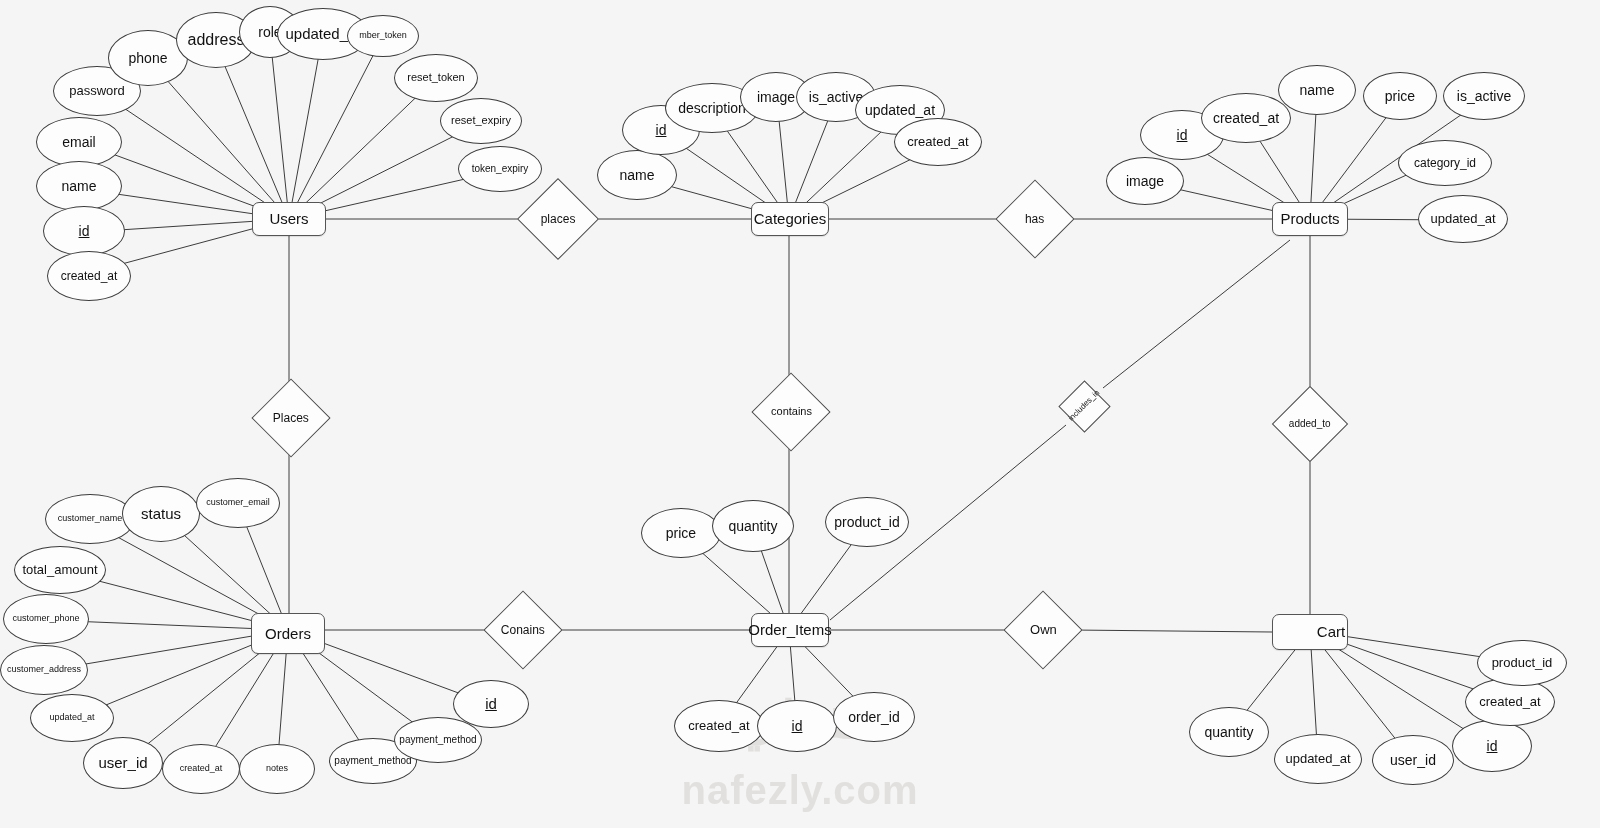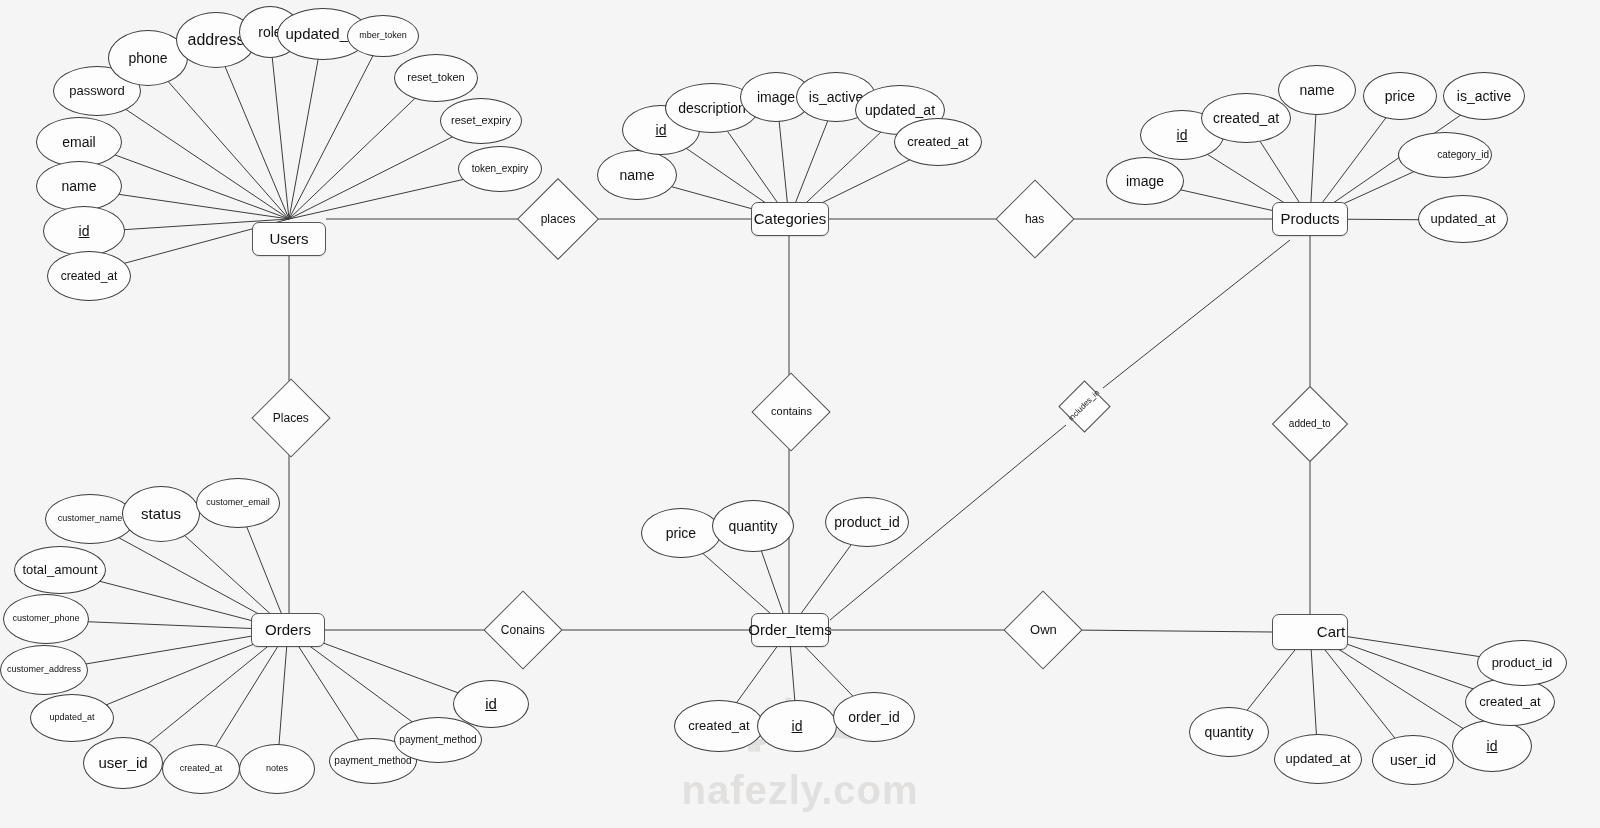--- a/index.html
+++ b/index.html
@@ -237,21 +237,21 @@
       </div>
       <div class="node attr" style="left: 1278px; top: 65px; width: 78px; height: 50px; font-size: 14px;">
         <span>name</span>
       </div>
       <div class="node attr" style="left: 1363px; top: 72px; width: 74px; height: 48px; font-size: 14px;">
         <span>price</span>
       </div>
       <div class="node attr" style="left: 1443px; top: 72px; width: 82px; height: 48px; font-size: 14px;">
         <span>is_active</span>
       </div>
-      <div class="node attr" style="left: 1398px; top: 132px; width: 94px; height: 46px; font-size: 10px; justify-content: flex-end;">
+      <div class="node attr" style="left: 1398px; top: 140px; width: 94px; height: 46px; font-size: 12px;">
         <span>category_id</span>
       </div>
       <div class="node attr" style="left: 1418px; top: 195px; width: 90px; height: 48px; font-size: 13px;">
         <span>updated_at</span>
       </div>
       <div class="node attr" style="left: 45px; top: 494px; width: 90px; height: 50px; font-size: 9px;">
         <span>customer_name</span>
       </div>
       <div class="node attr" style="left: 122px; top: 486px; width: 78px; height: 56px; font-size: 15px;">
         <span>status</span>
@@ -342,30 +342,30 @@
       </div>
       <div class="rel node flat" style="width: 54px; height: 54px; left: 1283px; top: 397px; font-size: 10px;">
         <span>added_to</span>
       </div>
       <div class="rel node flat" style="width: 56px; height: 56px; left: 495px; top: 602px; font-size: 12px;">
         <span>Conains</span>
       </div>
       <div class="rel node flat" style="width: 56px; height: 56px; left: 1015px; top: 602px; font-size: 13px;">
         <span>Own</span>
       </div>
-      <div class="node entity" style="left: 252px; top: 202px; width: 74px; height: 34px; margin-top: 20px;">
+      <div class="node entity" style="left: 252px; top: 202px; width: 74px; height: 34px;">
         <span>Users</span>
       </div>
       <div class="node entity" style="left: 751px; top: 202px; width: 78px; height: 34px;">
         <span>Categories</span>
       </div>
       <div class="node entity" style="left: 1272px; top: 202px; width: 76px; height: 34px;">
         <span>Products</span>
       </div>
-      <div class="node entity" style="left: 251px; top: 613px; width: 74px; height: 34px; text-align: center;">
+      <div class="node entity" style="left: 251px; top: 613px; width: 74px; height: 41px; text-align: center;">
         <span>Orders</span>
       </div>
       <div class="node entity" style="left: 751px; top: 613px; width: 78px; height: 34px;">
         <span>Order_Items</span>
       </div>
       <div class="node entity" style="left: 1272px; top: 614px; width: 76px; height: 36px; padding-left: 42px;">
         <span>Cart</span>
       </div>
     </div>
 </div>

